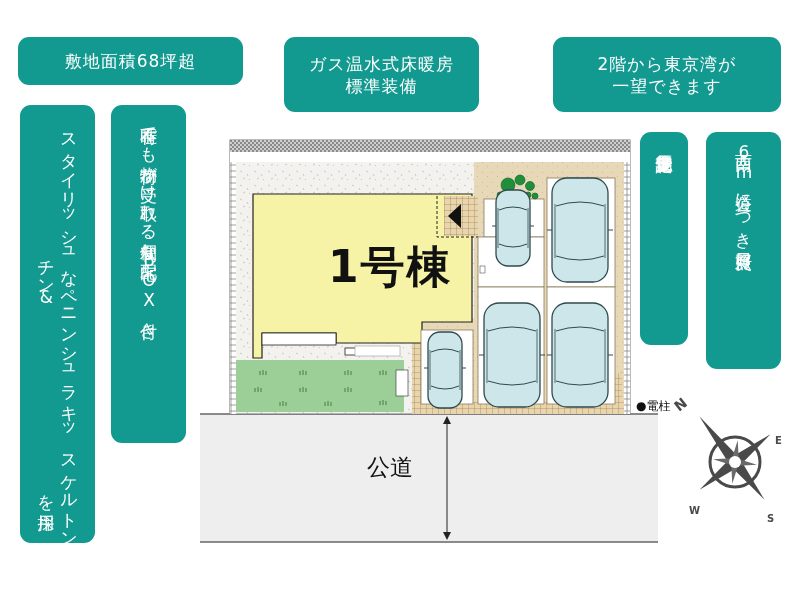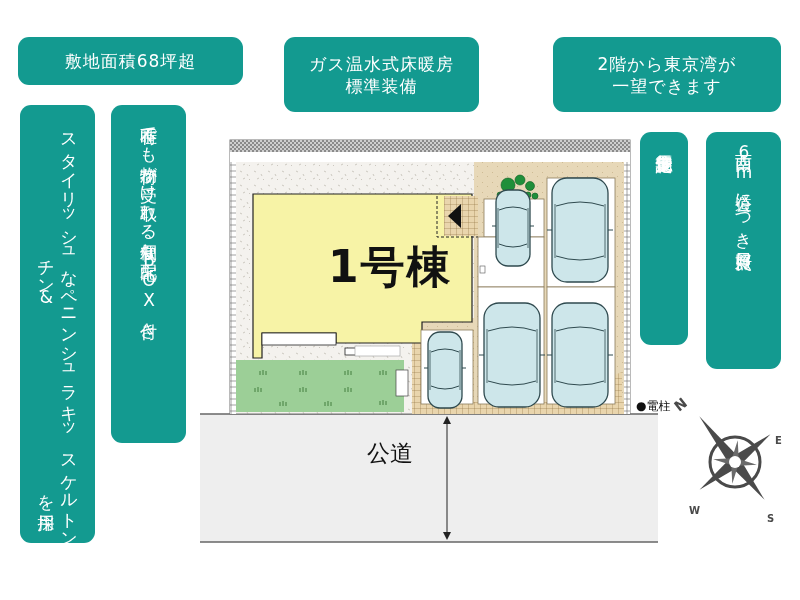--- a/index.html
+++ b/index.html
@@ -22,21 +22,21 @@
   }
   .badge span { display: block; }
 
   
   #plan { position: absolute; left: 0; top: 0; width: 800px; height: 600px; }
   .label-building {
     position: absolute; left: 285px; top: 238px; font-size: 44px; font-weight: bold;
     color: #111; letter-spacing: 2px; margin-left: 43px;
   }
   .label-road {
-    position: absolute; left: 330px; top: 438px; width: 120px; text-align: center;
+    position: absolute; left: 330px; top: 452px; width: 120px; text-align: center;
     font-size: 23px; line-height: 30px; color: #111;
   }
   .label-pole {
     position: absolute; left: 628px; top: 398px; font-size: 12px; color: #111; margin-left: 8px;
   }
 </style>
 </head>
 <body>
 
 <div class="badge h" style="left:18px;top:37px;width:225px;height:48px;">

